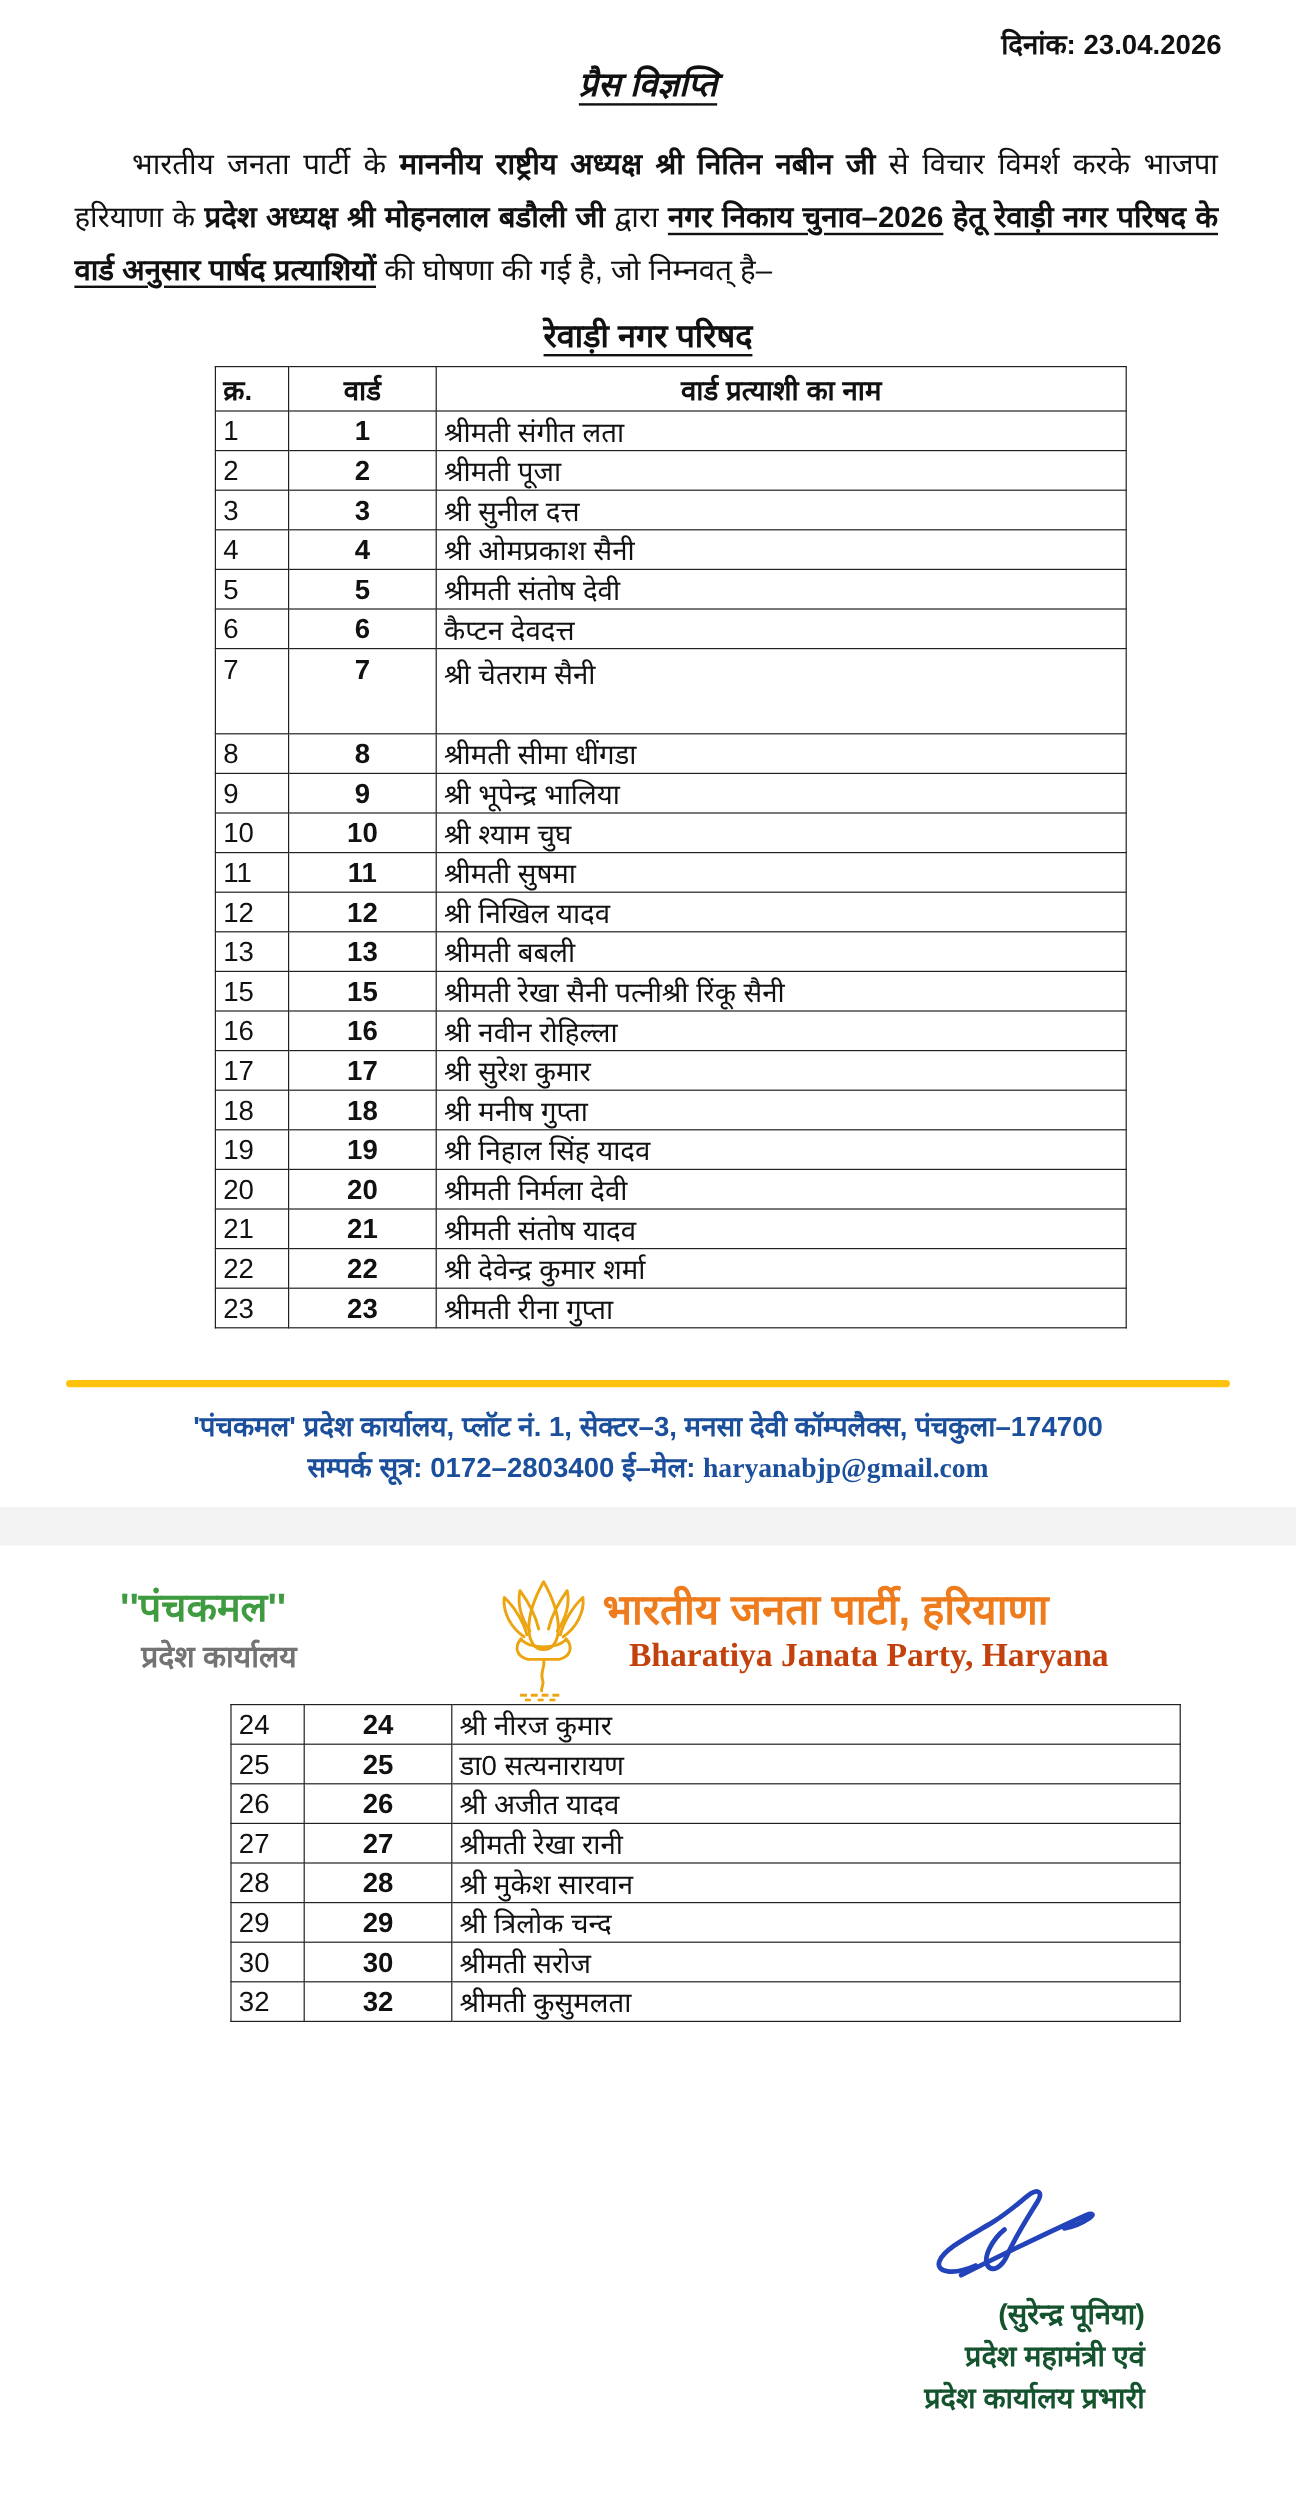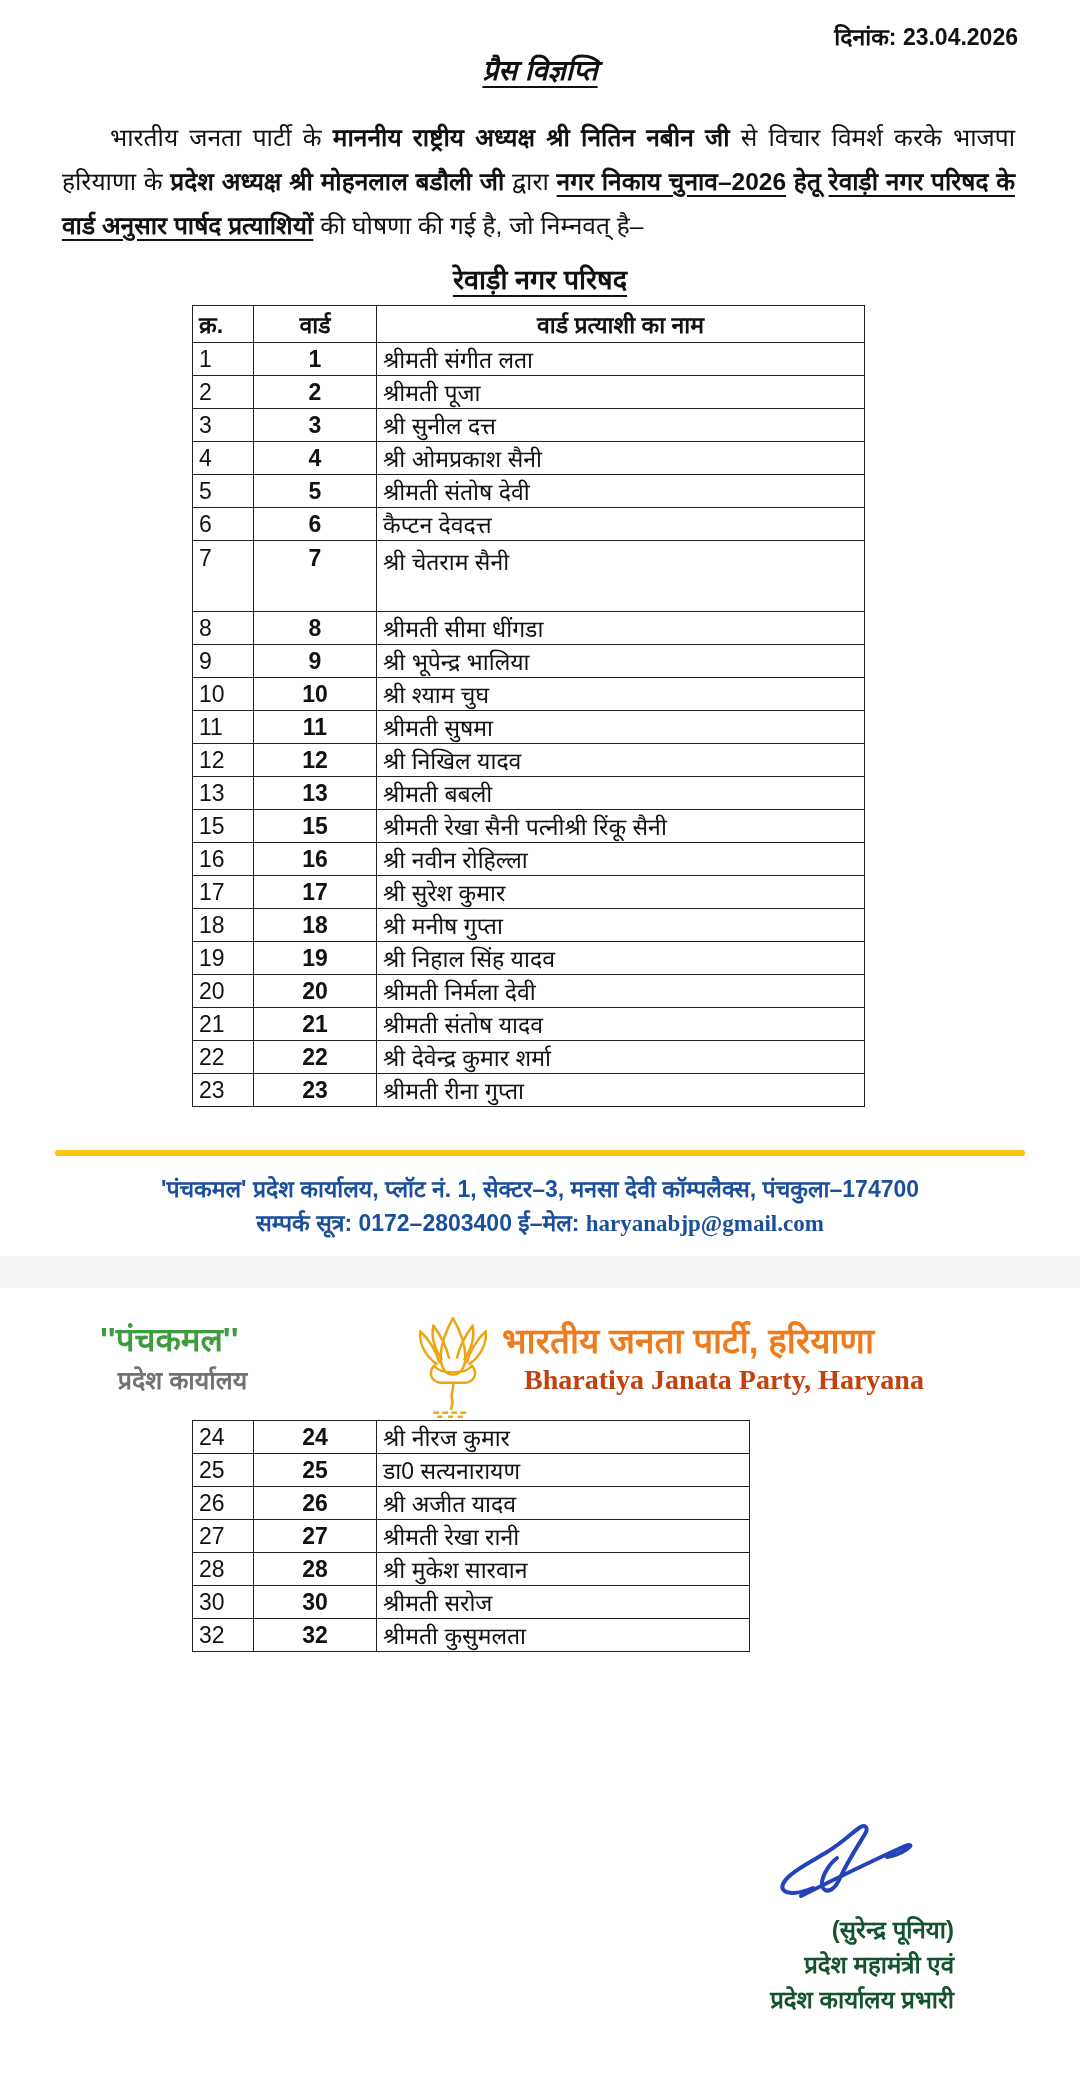--- a/index.html
+++ b/index.html
@@ -19,22 +19,22 @@
     text-align:justify;text-indent:48px;}
   .b{font-weight:bold;}
   .bu{font-weight:bold;text-decoration:underline;text-underline-offset:5px;}
   
   .tbl-title{top:260px;left:0;width:1080px;text-align:center;font-size:27px;font-weight:bold;}
   .tbl-title span{text-decoration:underline;text-underline-offset:6px;}
   table.wards{border-collapse:collapse;table-layout:fixed;background:#fff;}
   table.wards td,table.wards th{border:1.6px solid #222;font-size:23px;
     padding:0 6px;height:32px;vertical-align:middle;overflow:hidden;white-space:nowrap;}
   table.wards th{font-weight:bold;height:36px;}
-  .t1{top:305px;left:192px;width:673px;padding-left:17px;}
-  .t2{top:1420px;left:192px;width:558px;}
+  .t1{top:305px;left:179px;width:760px;padding-left:17px;}
+  .t2{top:1420px;left:192px;width:792px;}
   .t2 td{height:33px;}
   .col-sn{width:48px;text-align:left;padding-left:10px;}
   .col-ward{width:110px;text-align:center;font-weight:bold;}
   .col-name{text-align:left;padding-left:14px;}
   tr.tall td{height:66px;vertical-align:top;padding-top:4px;}
   
   .yellow-line{top:1150px;left:55px;width:970px;height:6px;border-radius:3px;}
   .foot1{top:1172px;left:0;width:1080px;text-align:center;font-size:23px;font-weight:bold;}
   .foot2{top:1206px;left:0;width:1080px;text-align:center;font-size:23px;font-weight:bold;}
   .foot2 .email{font-family:"Liberation Serif","DejaVu Serif",serif;}
@@ -254,20 +254,25 @@
         <td class="col-sn">27</td>
         <td class="col-ward">27</td>
         <td class="col-name">श्रीमती रेखा रानी</td>
       </tr>
       <tr>
         <td class="col-sn">28</td>
         <td class="col-ward">28</td>
         <td class="col-name">श्री मुकेश सारवान</td>
       </tr>
       <tr>
+        <td class="col-sn">29</td>
+        <td class="col-ward">29</td>
+        <td class="col-name">श्री त्रिलोक चन्द</td>
+      </tr>
+      <tr>
         <td class="col-sn">30</td>
         <td class="col-ward">30</td>
         <td class="col-name">श्रीमती सरोज</td>
       </tr>
       <tr>
         <td class="col-sn">32</td>
         <td class="col-ward">32</td>
         <td class="col-name">श्रीमती कुसुमलता</td>
       </tr>
     </tbody>

